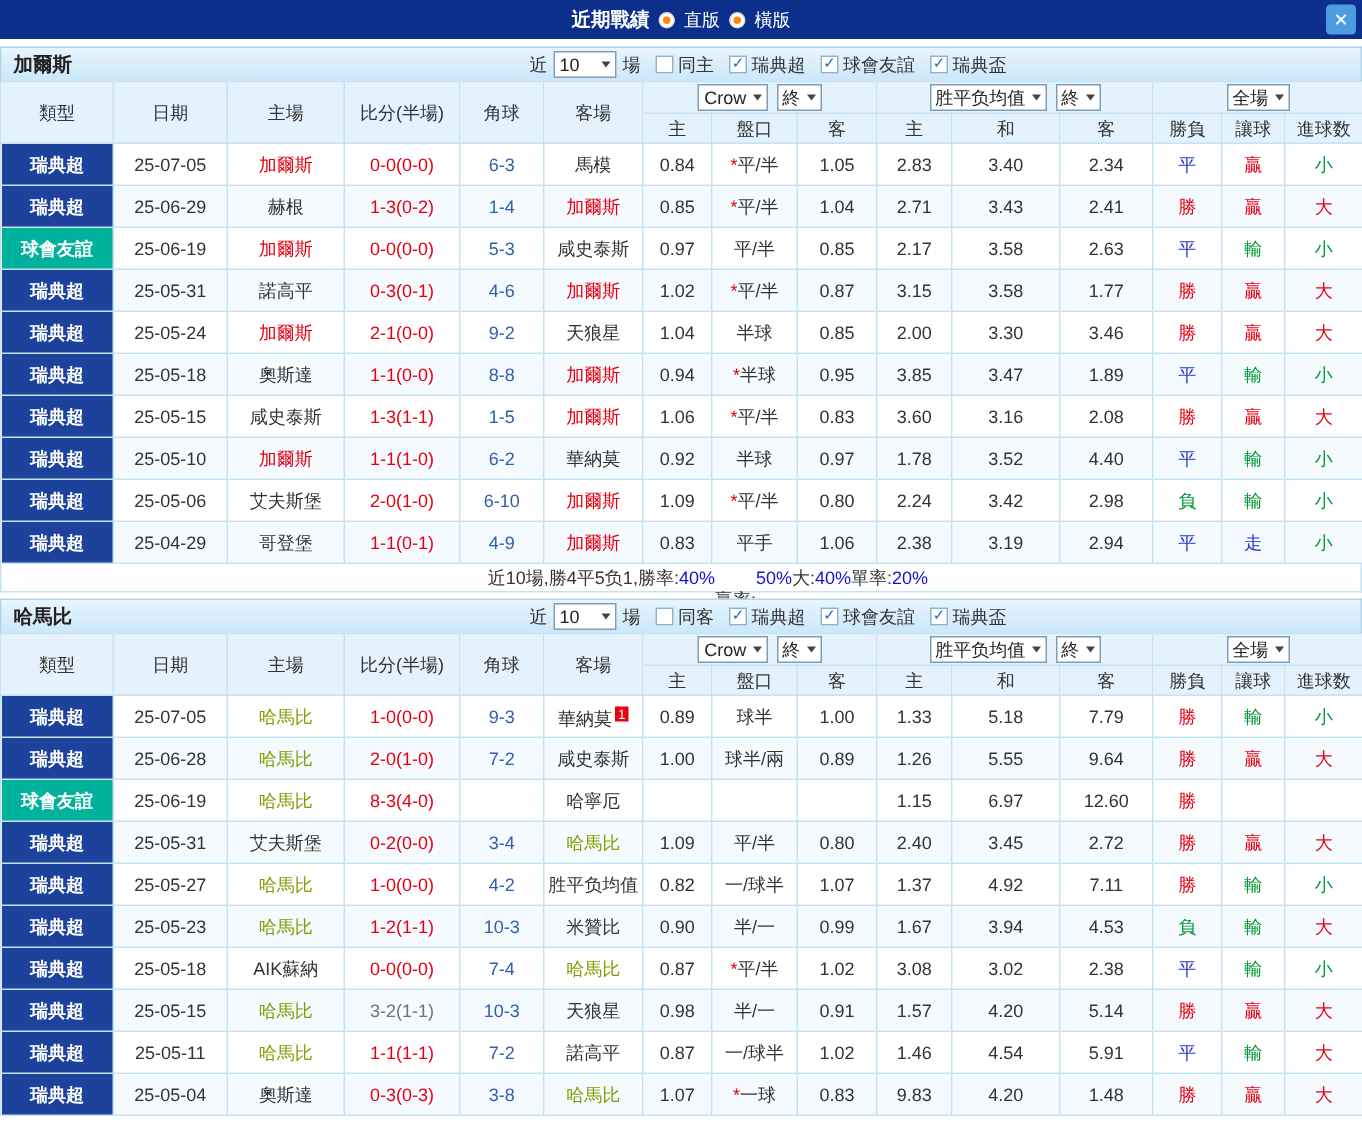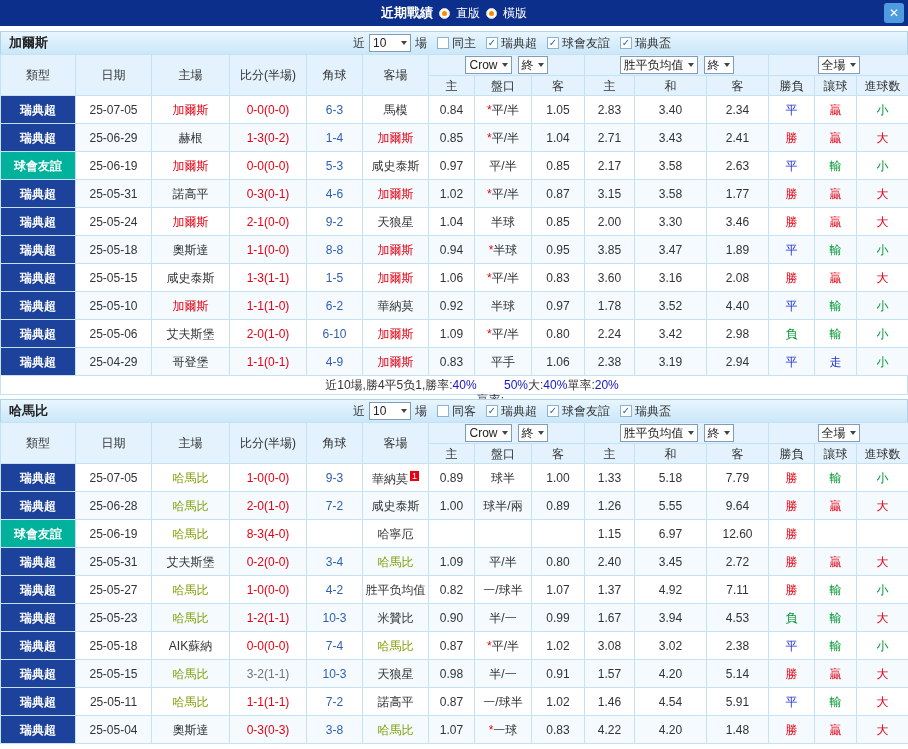--- a/index.html
+++ b/index.html
@@ -619,21 +619,21 @@
       <tr>
         <td class="type-cell" style="background: rgb(28, 66, 156);">瑞典超</td>
         <td>25-05-04</td>
         <td><span style="color: rgb(51, 51, 51);">奧斯達</span></td>
         <td class="score-cell" style="color: rgb(230, 0, 18);">0-3(0-3)</td>
         <td style="color: rgb(47, 95, 174);">3-8</td>
         <td><span style="color: rgb(127, 158, 0);">哈馬比</span></td>
         <td>1.07</td>
         <td><span class="star">*</span><span>一球</span></td>
         <td>0.83</td>
-        <td>4.22</td>
+        <td>9.83</td>
         <td>4.20</td>
         <td>1.48</td>
         <td style="color: rgb(230, 0, 18);">勝</td>
         <td style="color: rgb(230, 0, 18);">贏</td>
         <td style="color: rgb(230, 0, 18);">大</td>
       </tr>
     </tbody>
 </table>
 
 </body></html>

